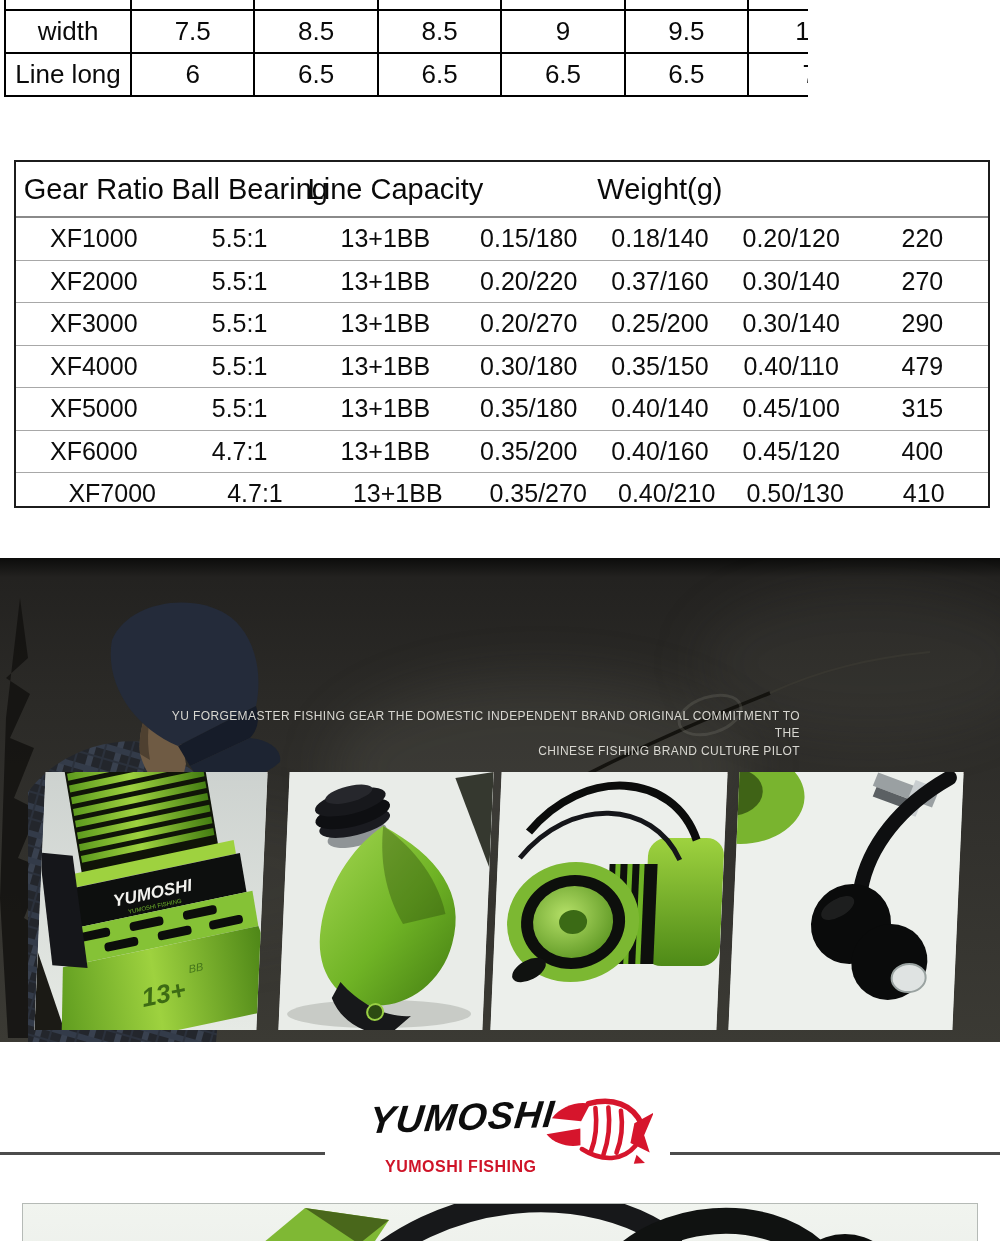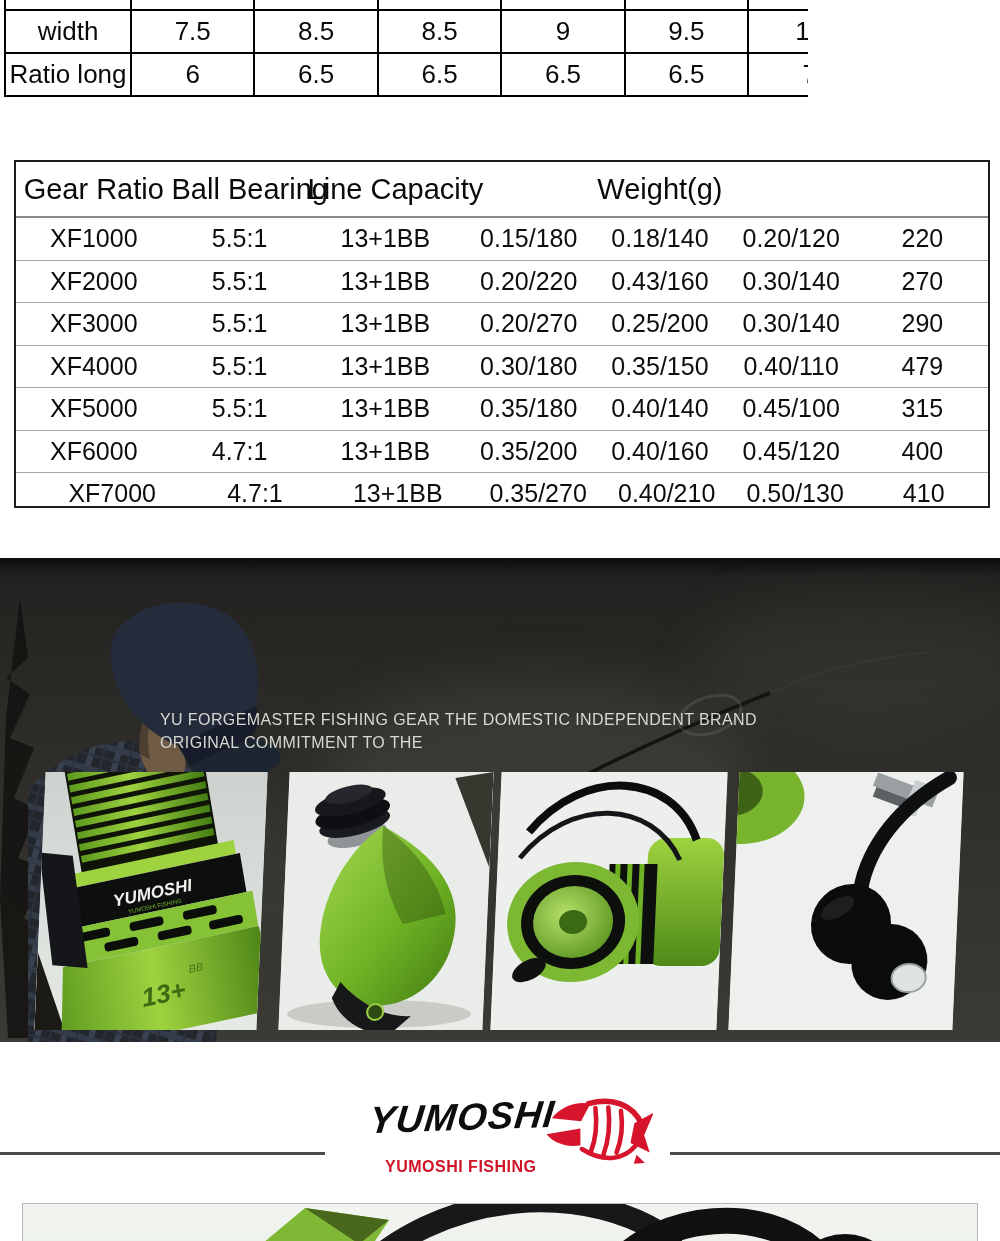--- a/index.html
+++ b/index.html
@@ -25,22 +25,22 @@
   .spec-row:last-child{border-bottom:none;margin-left:20px;}
   .spec-row span{font-size:25px;text-align:center;color:#0d0d0d;white-space:nowrap;}
 
   
   .banner{position:absolute;left:0;top:558px;width:1000px;height:484px;overflow:hidden;
         background:linear-gradient(180deg,#0c0c0b 0%,#232220 4%,#2b2a27 30%,#32312d 60%,#3b3a34 100%);}
   .smoke{position:absolute;border-radius:50%;filter:blur(26px);pointer-events:none;}
   .smoke1{left:330px;top:120px;width:420px;height:180px;background:rgba(125,122,112,0.16);}
   .smoke2{left:700px;top:30px;width:340px;height:150px;background:rgba(110,108,100,0.12);}
   .smoke3{left:60px;top:250px;width:300px;height:140px;background:rgba(100,98,92,0.10);}
-  .banner-caption{position:absolute;left:160px;top:150px;width:640px;text-align:left;z-index:3;
-        color:#d8d7d1;font-size:16px;line-height:1.45;letter-spacing:0.4px;}
+  .banner-caption{position:absolute;left:160px;top:150px;width:640px;text-align:right;z-index:3;
+        color:#d8d7d1;font-size:12px;line-height:1.45;letter-spacing:0.4px;}
   .fisherman{position:absolute;left:28px;top:28px;z-index:2;}
   .rod{position:absolute;left:0;top:0;width:1000px;height:484px;z-index:1;}
   .fern{position:absolute;left:0;top:40px;z-index:2;opacity:0.85;}
 
   
   .panels{position:absolute;left:0;top:214px;width:1000px;height:258px;z-index:4;}
   .panel{position:absolute;top:0;height:258px;overflow:hidden;transform:skewX(-2.5deg);
         background:#e8ebe7;box-shadow:inset 0 2px 0 rgba(70,25,15,0.45);}
   .panel svg{display:block;width:100%;height:100%;}
   .panel1{left:40px;width:222px;}
@@ -86,21 +86,21 @@
         <td class="lbl">width</td>
         <td>7.5</td>
         <td>8.5</td>
         <td>8.5</td>
         <td>9</td>
         <td>9.5</td>
         <td>10</td>
         <td>10.5</td>
       </tr>
       <tr>
-        <td class="lbl">Ratio long</td>
+        <td class="lbl">Line long</td>
         <td>6</td>
         <td>6.5</td>
         <td>6.5</td>
         <td>6.5</td>
         <td>6.5</td>
         <td>7</td>
         <td>7</td>
       </tr>
     </tbody>
       </table>
@@ -120,21 +120,21 @@
       <span>0.15/180</span>
       <span>0.18/140</span>
       <span>0.20/120</span>
       <span>220</span>
     </div>
     <div class="spec-row">
       <span>XF2000</span>
       <span>5.5:1</span>
       <span>13+1BB</span>
       <span>0.20/220</span>
-      <span>0.43/160</span>
+      <span>0.37/160</span>
       <span>0.30/140</span>
       <span>270</span>
     </div>
     <div class="spec-row">
       <span>XF3000</span>
       <span>5.5:1</span>
       <span>13+1BB</span>
       <span>0.20/270</span>
       <span>0.25/200</span>
       <span>0.30/140</span>
@@ -210,20 +210,21 @@
     </svg>
 
     <svg class="rod" width="1000" height="484" viewBox="0 0 1000 484">
       <path d="M500,262 C590,212 680,170 770,135" stroke="#14130f" stroke-width="3.5" fill="none"></path>
       <path d="M770,135 C820,112 870,100 930,94" stroke="rgba(60,58,50,0.65)" stroke-width="2" fill="none"></path>
       <ellipse cx="710" cy="157" rx="32" ry="18" fill="none" stroke="rgba(190,190,175,0.14)" stroke-width="3" transform="rotate(-18 710 157)"></ellipse>
     </svg>
 
     <div class="banner-caption">
       <div>YU FORGEMASTER FISHING GEAR THE DOMESTIC INDEPENDENT BRAND ORIGINAL COMMITMENT TO THE</div>
+      <div>CHINESE FISHING BRAND CULTURE PILOT</div>
     </div>
 
     <div class="panels">
 
       <div class="panel panel1">
         <svg viewBox="0 0 222 258" preserveAspectRatio="none">
           <defs>
             <linearGradient id="p1bg" x1="0" y1="0" x2="0" y2="1">
               <stop offset="0" stop-color="#cdd2cf"></stop>
                 <stop offset="1" stop-color="#e6eae5"></stop>

